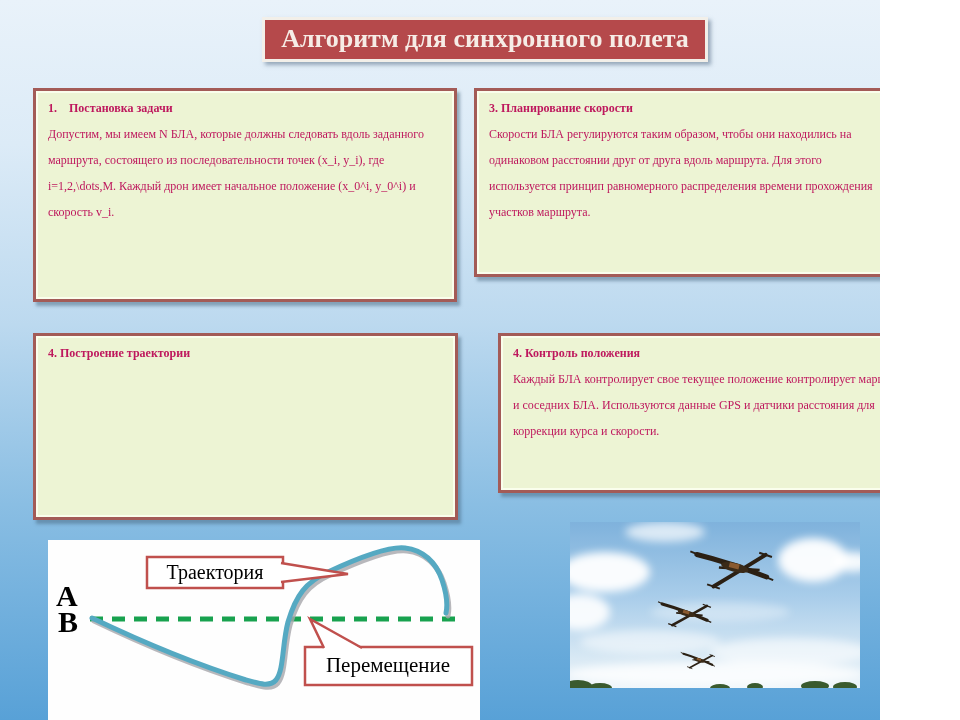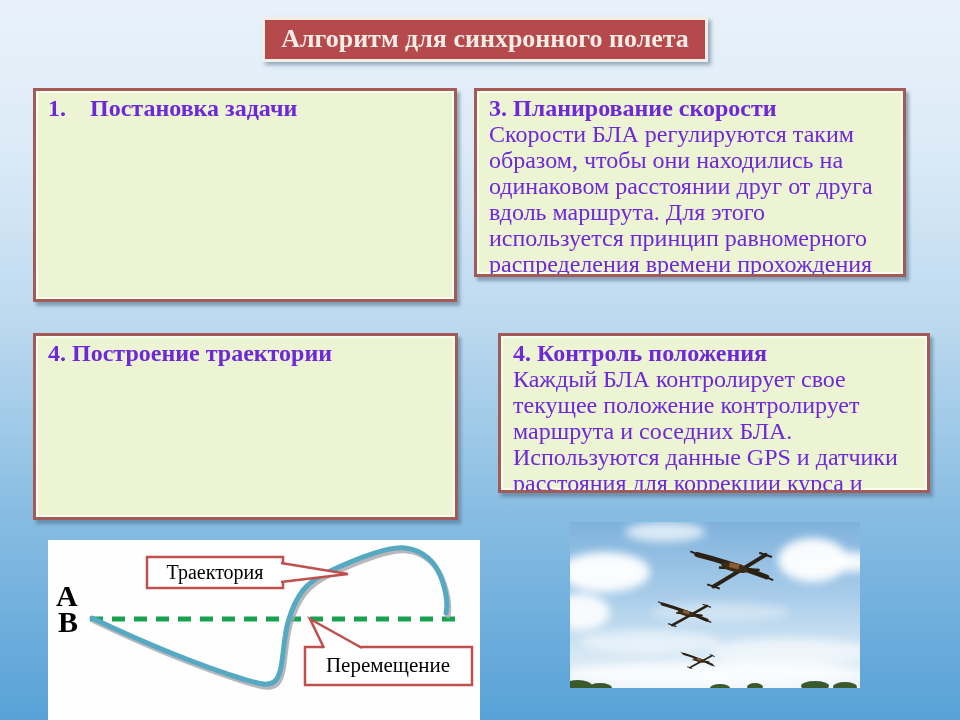--- a/index.html
+++ b/index.html
@@ -1,31 +1,31 @@
 <!DOCTYPE html>
 <html><head>
 <meta charset="utf-8">
 <style>
   html,body{margin:0;padding:0;}
   #slide{
-    position:relative;width:960px;height:720px;overflow:hidden;
+    position:relative;width:880px;height:720px;overflow:hidden;
     background:linear-gradient(180deg,#e9f2fa 0%,#dcebf7 20%,#bcd9ef 45%,#8abee3 70%,#58a1d7 100%);
     font-family:"Liberation Serif","DejaVu Serif",serif;
   }
   .title-banner{
     position:absolute;left:262px;top:17px;width:446px;height:45px;box-sizing:border-box;
     background:#b5494b;border:3px solid #f2efe9;
     box-shadow:3px 3px 4px rgba(85,110,135,.55);
     color:#f6ece6;font-size:26px;font-weight:bold;text-align:center;line-height:38px;
   }
   .info-box{
     position:absolute;box-sizing:border-box;
     background:#edf4d4;border:3px solid #a35b57;
     box-shadow:3px 4px 3px rgba(72,104,128,.5), inset 0 0 0 2px rgba(252,255,240,.85);
-    color:#6d28d9;font-size:24px;line-height:26px;
+    color:#be185d;font-size:12px;line-height:26px;
     padding:4px 11px 0 12px;overflow:hidden;
   }
   #box1{left:33px;top:88px;width:424px;height:214px;}
   #box2{left:33px;top:333px;width:425px;height:187px;}
   #box3{left:474px;top:88px;width:432px;height:189px;}
   #box4{left:498px;top:333px;width:432px;height:160px;}
   .box-heading{font-weight:bold;white-space:pre-wrap;}
   .diagram-panel{position:absolute;left:48px;top:540px;width:432px;height:180px;background:#fefefe;}
   .photo-panel{position:absolute;left:570px;top:522px;width:290px;height:166px;}
   svg{display:block;}
@@ -33,20 +33,21 @@
 </style>
 </head>
 <body>
 
 <div id="slide">
 
   <div class="title-banner">Алгоритм для синхронного полета</div>
 
   <div class="info-box" id="box1">
     <span class="box-heading">1.    Постановка задачи</span>
+    <div class="box-body">Допустим, мы имеем N БЛА, которые должны следовать вдоль заданного маршрута, состоящего из последовательности точек (x_i, y_i), где i=1,2,\dots,M. Каждый дрон имеет начальное положение (x_0^i, y_0^i) и скорость v_i.</div>
   </div>
 
   <div class="info-box" id="box3">
     <span class="box-heading">3. Планирование скорости</span>
     <div class="box-body">Скорости БЛА регулируются таким образом, чтобы они находились на одинаковом расстоянии друг от друга вдоль маршрута. Для этого используется принцип равномерного распределения времени прохождения участков маршрута.</div>
   </div>
 
   <div class="info-box" id="box2">
     <span class="box-heading">4. Построение траектории</span>
   </div>

